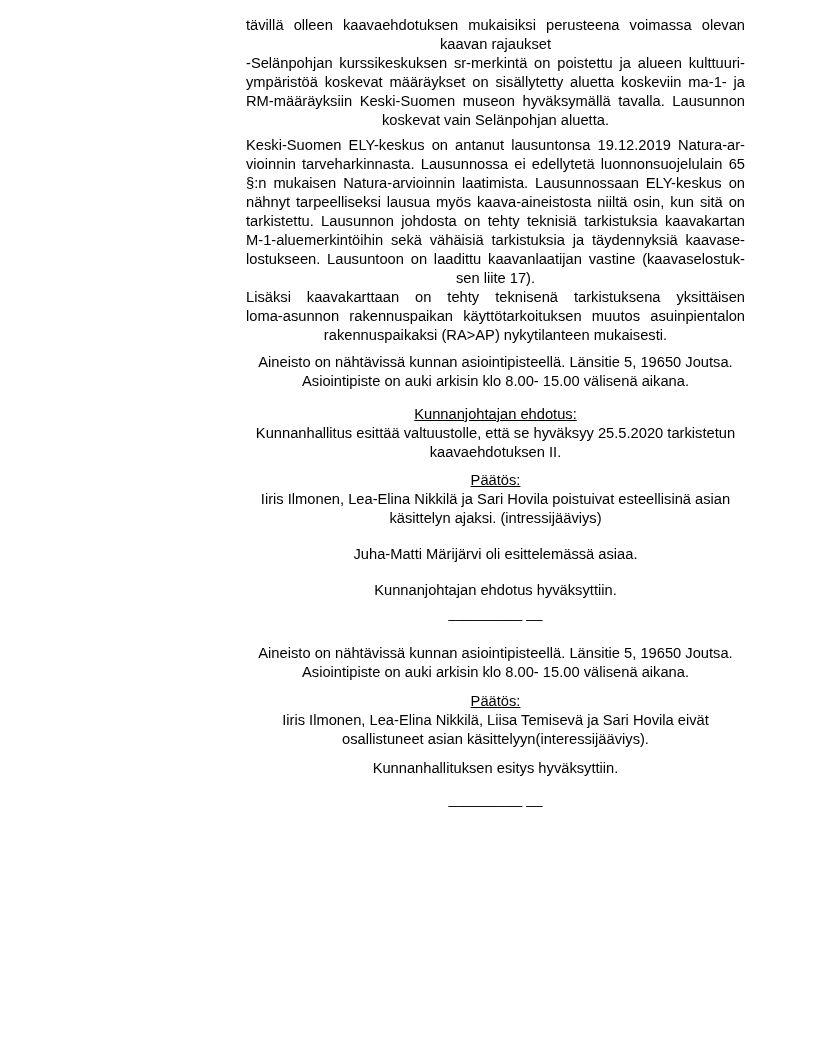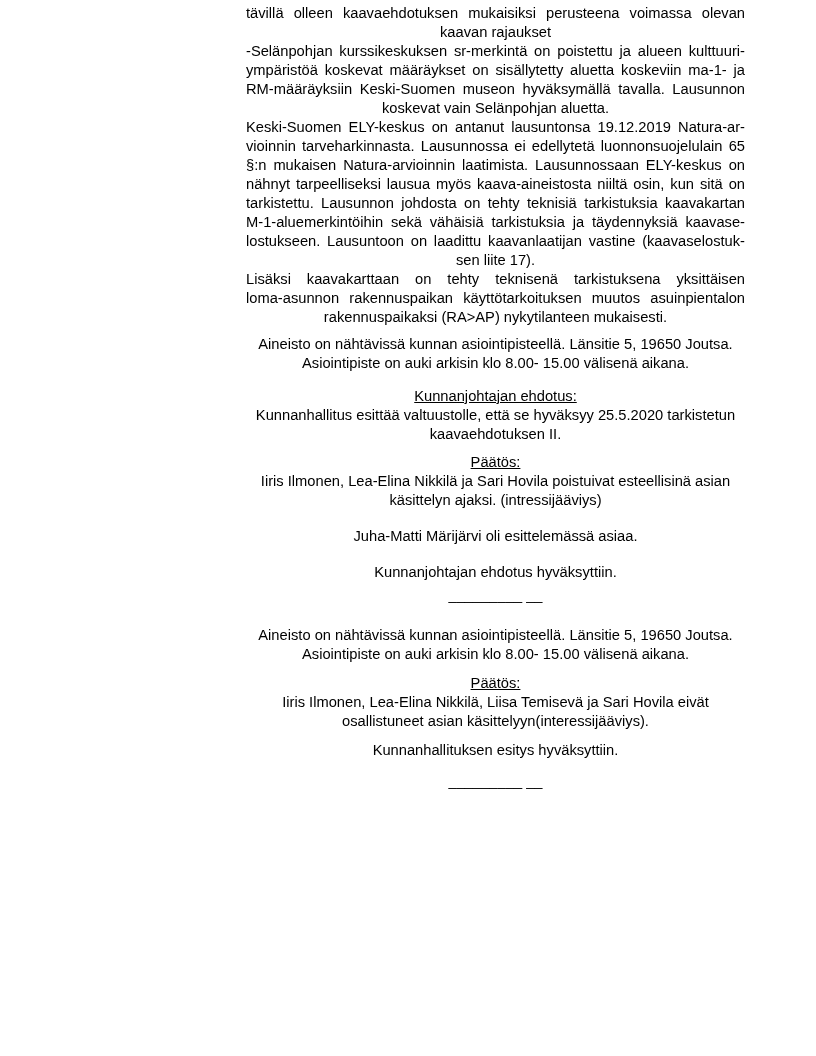--- a/index.html
+++ b/index.html
@@ -12,21 +12,21 @@
     width: 816px;
     height: 1056px;
     background: #ffffff;
     overflow: hidden;
     font-family: "Liberation Sans", sans-serif;
     font-size: 14.7px;
     line-height: 19px;
     color: #000000;
   }
   .doc {
-    padding-top: 4px;
+    padding-top: 16px;
   }
   .block {
     margin-left: 246px;
     width: 499px;
   }
   .block.margin-indent {
     margin-left: 78px;
     width: auto;
   }
   .line {
@@ -51,21 +51,21 @@
 <div class="page">
   <div class="doc" id="doc">
       <div class="block" style="margin-top: 0px;">
         <div class="line j">tävillä olleen kaavaehdotuksen mukaisiksi perusteena voimassa olevan</div>
         <div class="line">kaavan rajaukset</div>
         <div class="line j">-Selänpohjan kurssikeskuksen sr-merkintä on poistettu ja alueen kulttuuri-</div>
         <div class="line j">ympäristöä koskevat määräykset on sisällytetty aluetta koskeviin ma-1- ja</div>
         <div class="line j">RM-määräyksiin Keski-Suomen museon hyväksymällä tavalla. Lausunnon</div>
         <div class="line">koskevat vain Selänpohjan aluetta.</div>
       </div>
-      <div class="block" style="">
+      <div class="block" style="margin-top: 6px;">
         <div class="line j">Keski-Suomen ELY-keskus on antanut lausuntonsa 19.12.2019 Natura-ar-</div>
         <div class="line j">vioinnin tarveharkinnasta. Lausunnossa ei edellytetä luonnonsuojelulain 65</div>
         <div class="line j">§:n mukaisen Natura-arvioinnin laatimista. Lausunnossaan ELY-keskus on</div>
         <div class="line j">nähnyt tarpeelliseksi lausua myös kaava-aineistosta niiltä osin, kun sitä on</div>
         <div class="line j">tarkistettu. Lausunnon johdosta on tehty teknisiä tarkistuksia kaavakartan</div>
         <div class="line j">M-1-aluemerkintöihin sekä vähäisiä tarkistuksia ja täydennyksiä kaavase-</div>
         <div class="line j">lostukseen. Lausuntoon on laadittu kaavanlaatijan vastine (kaavaselostuk-</div>
         <div class="line">sen liite 17).</div>
       </div>
       <div class="block" style="margin-top: 0px;">

